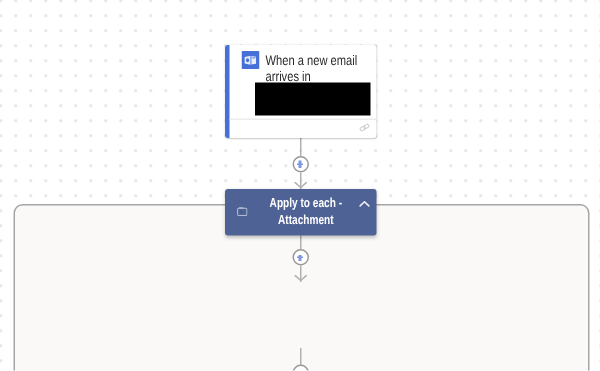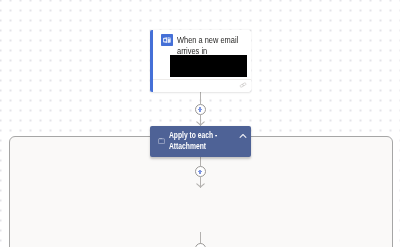--- a/index.html
+++ b/index.html
@@ -52,20 +52,21 @@
   .card .footer{position:absolute;left:3px;right:0;bottom:0;height:12.5px;border-top:1px solid #eeecea;}
   .linkicon{position:absolute;right:4px;top:2.6px;}
 
   .redact{position:absolute;background:#000;}
 
   
   .loopbox{
     position:absolute;left:150px;top:126px;width:100.5px;height:30.5px;
     background:#4e6296;border-radius:2px;box-sizing:border-box;
     box-shadow:0 1.2px 2.4px rgba(0,0,0,0.22);
+    text-align:center;
   }
   .loopbox .ltitle{position:absolute;left:18.6px;top:4.4px;width:90px;font-size:8.7px;line-height:10.4px;color:#ffffff;font-weight:700;
      transform:scaleX(0.775);transform-origin:0 0;}
   .loopicon{position:absolute;left:7.6px;top:11.8px;}
   .chevron{position:absolute;left:89px;top:6.5px;}
 </style>
 </head>
 <body>
 
 <div id="canvas">

